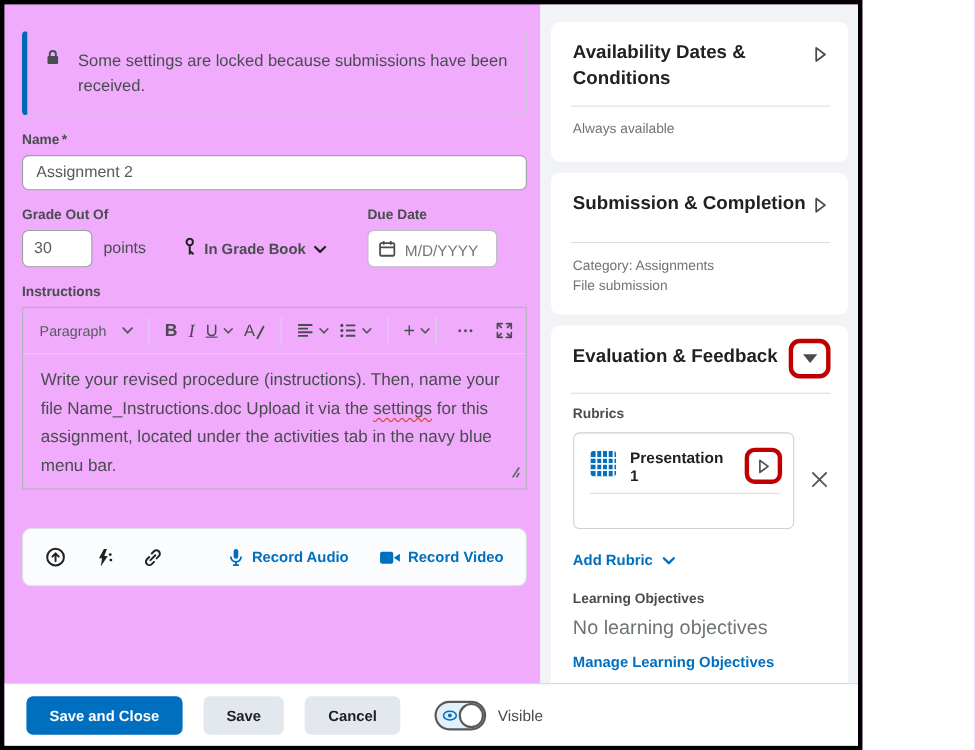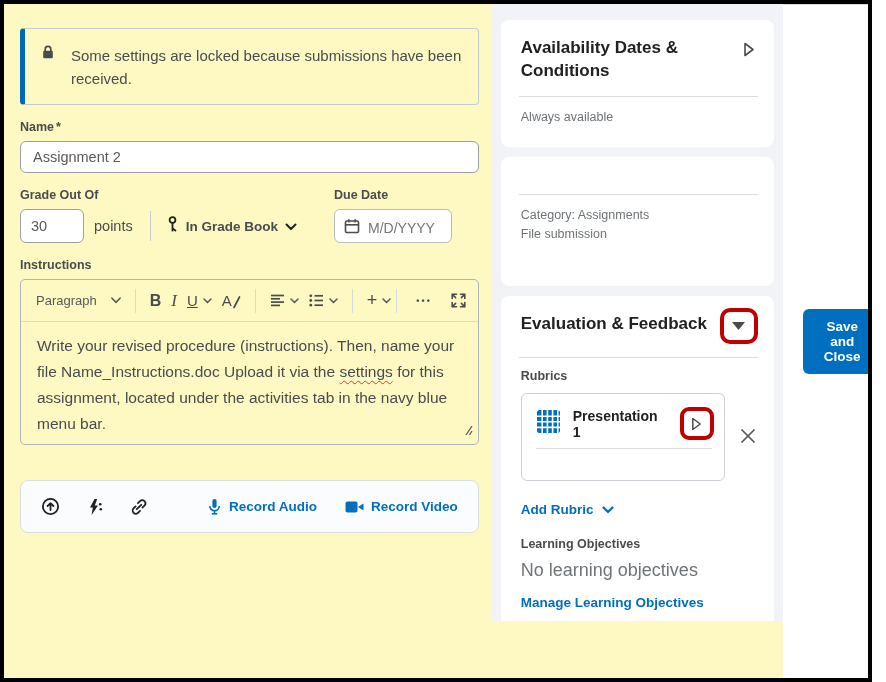--- a/index.html
+++ b/index.html
@@ -1,17 +1,17 @@
 <!DOCTYPE html>
 <html><head>
 <meta charset="utf-8">
 <style>
   * { margin:0; padding:0; box-sizing:border-box; }
   body { font-family:"Liberation Sans", sans-serif; background:#fff; }
-  .frame { width:872px; height:682px; border:4px solid #000; background:#fef9c3; overflow:hidden; display:flex; flex-direction:row; }
+  .frame { width:784px; height:682px; border:4px solid #000; background:#f0abfc; overflow:hidden; display:flex; flex-direction:column; }
   .content-row { display:flex; height:617px; }
   .main { flex:1; padding:24px 12px 0 16px; }
 
   
   .alert-box { border:1px solid #c5cbd0; border-left:5px solid #0069b5; border-radius:4px; height:77px; display:flex; align-items:flex-start; padding:15px 16px 0 15px; gap:15px; }
   .alert-text { font-size:15px; line-height:1.55; color:#494c4e; max-width:432px; }
 
   .field-label { font-size:12.5px; font-weight:bold; color:#494c4e; margin:15px 0 7px; }
   .field-label .req { font-weight:bold; margin-left:2px; }
   .text-input { width:100%; height:32px; border:1px solid #9aa0a4; border-radius:6px; font-family:"Liberation Sans",sans-serif; font-size:14.5px; color:#565a5c; padding:0 12px; background:#fff; }
@@ -24,21 +24,21 @@
   .points-txt { font-size:14.5px; color:#494c4e; margin-left:10px; }
   .vdiv { width:1px; height:30px; background:#c5cbd0; margin:0 15px 0 17px; }
   .gradebook-btn { display:flex; align-items:center; gap:7px; background:none; border:none; cursor:pointer; font-family:"Liberation Sans",sans-serif; }
   .gradebook-label { font-size:13.5px; font-weight:bold; color:#494c4e; }
   .duedate-col .field-label { margin-top:15px; }
   .duedate-wrap { position:relative; margin-top:7px; }
   .duedate-input { width:118px; height:34px; border:1px solid #b7bdc1; border-radius:6px; font-size:14px; padding:4px 8px 0 33px; color:#565a5c; font-family:"Liberation Sans",sans-serif; }
   .duedate-wrap svg { position:absolute; left:10px; top:9px; }
 
   
-  .editor { border:1px solid #aeb4b8; border-radius:5px; margin-top:7px; height:166px; position:relative; }
+  .editor { border:1px solid #aeb4b8; border-radius:0; margin-top:7px; height:166px; position:relative; }
   .ed-toolbar { display:flex; align-items:center; height:42px; padding:0 12px 0 10px; border-bottom:1px solid #d3d9de; color:#494c4e; }
   .tb-btn { display:inline-flex; align-items:center; gap:5px; background:none; border:none; color:#494c4e; cursor:pointer; font-family:"Liberation Sans",sans-serif; padding:4px 5px; }
   .tb-para { font-size:13px; color:#565a5c; gap:14px; }
   .tb-divider { width:1px; height:24px; background:#d3d9de; margin:0 9px; }
   .tb-bold { font-weight:bold; font-size:16px; }
   .tb-italic { font-family:"Liberation Serif",serif; font-style:italic; font-size:17px; }
   .tb-under { font-size:15px; text-decoration:underline; }
   .fmt-a { font-size:15px; display:inline-flex; align-items:flex-end; }
   .tb-plus { font-size:18px; font-weight:normal; }
   .tb-more { font-size:9px; letter-spacing:2px; font-weight:bold; }
@@ -291,20 +291,28 @@
             <svg width="12" height="15" viewBox="0 0 12 15">
                 <path d="M2 1.5 10 7.5 2 13.5Z" fill="none" stroke="#494c4e" stroke-width="1.6" stroke-linejoin="round"></path>
               </svg>
           </button>
         </div>
         <hr class="card-divider">
         <div class="card-sub">Always available</div>
       </div>
 
       <div class="side-card card-2">
+        <div class="card-title-row">
+          <div class="card-title" style="max-width:230px;">Submission &amp; Completion</div>
+          <button class="panel-toggle">
+            <svg width="12" height="15" viewBox="0 0 12 15">
+                <path d="M2 1.5 10 7.5 2 13.5Z" fill="none" stroke="#494c4e" stroke-width="1.6" stroke-linejoin="round"></path>
+              </svg>
+          </button>
+        </div>
         <hr class="card-divider">
         <div class="card-sub">Category: Assignments</div>
         <div class="card-sub">File submission</div>
       </div>
 
       <div class="side-card card-3">
         <div class="card-title-row">
           <div class="card-title" style="max-width:230px;">Evaluation &amp; Feedback</div>
           <button class="red-ring" title="">
             <svg width="15" height="10" viewBox="0 0 15 10">

